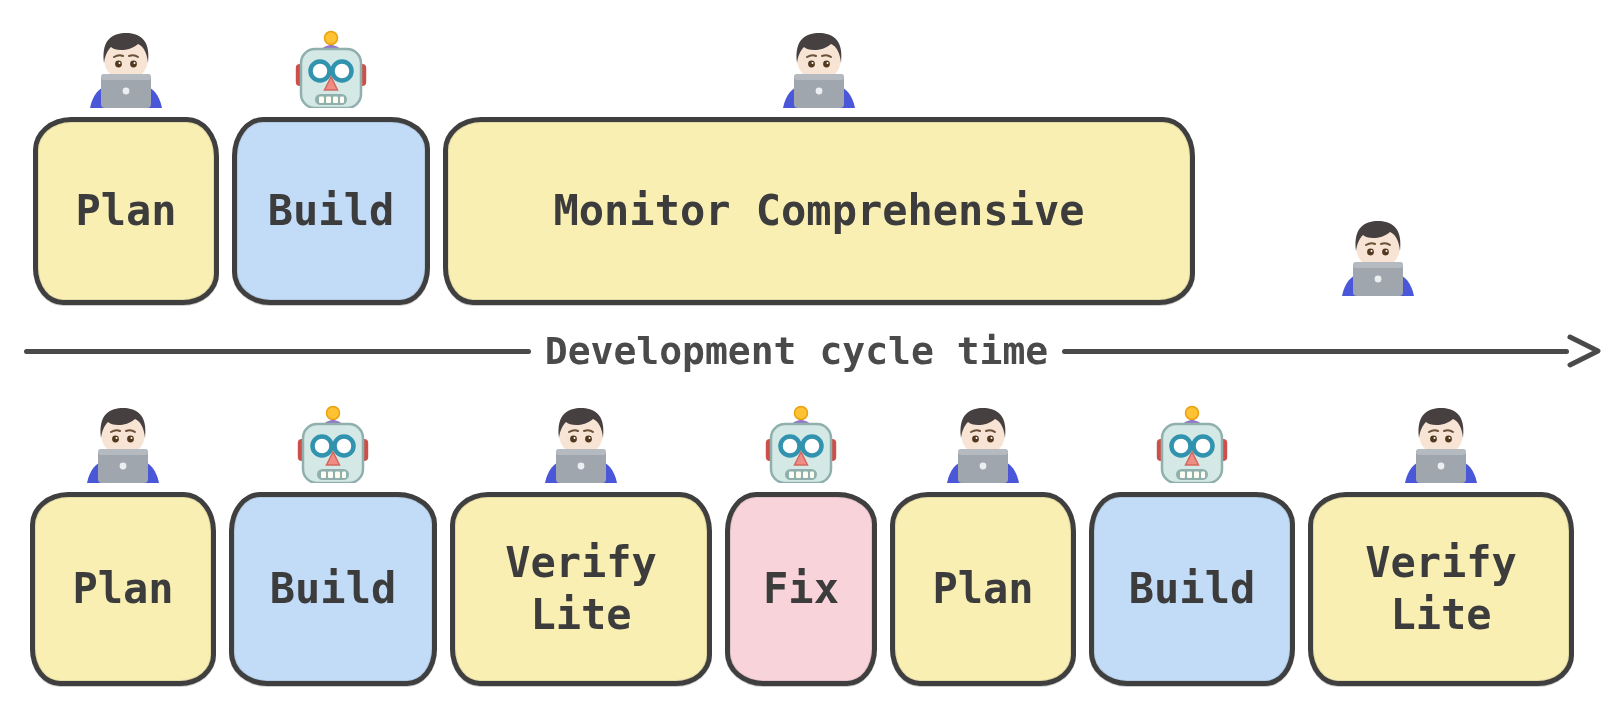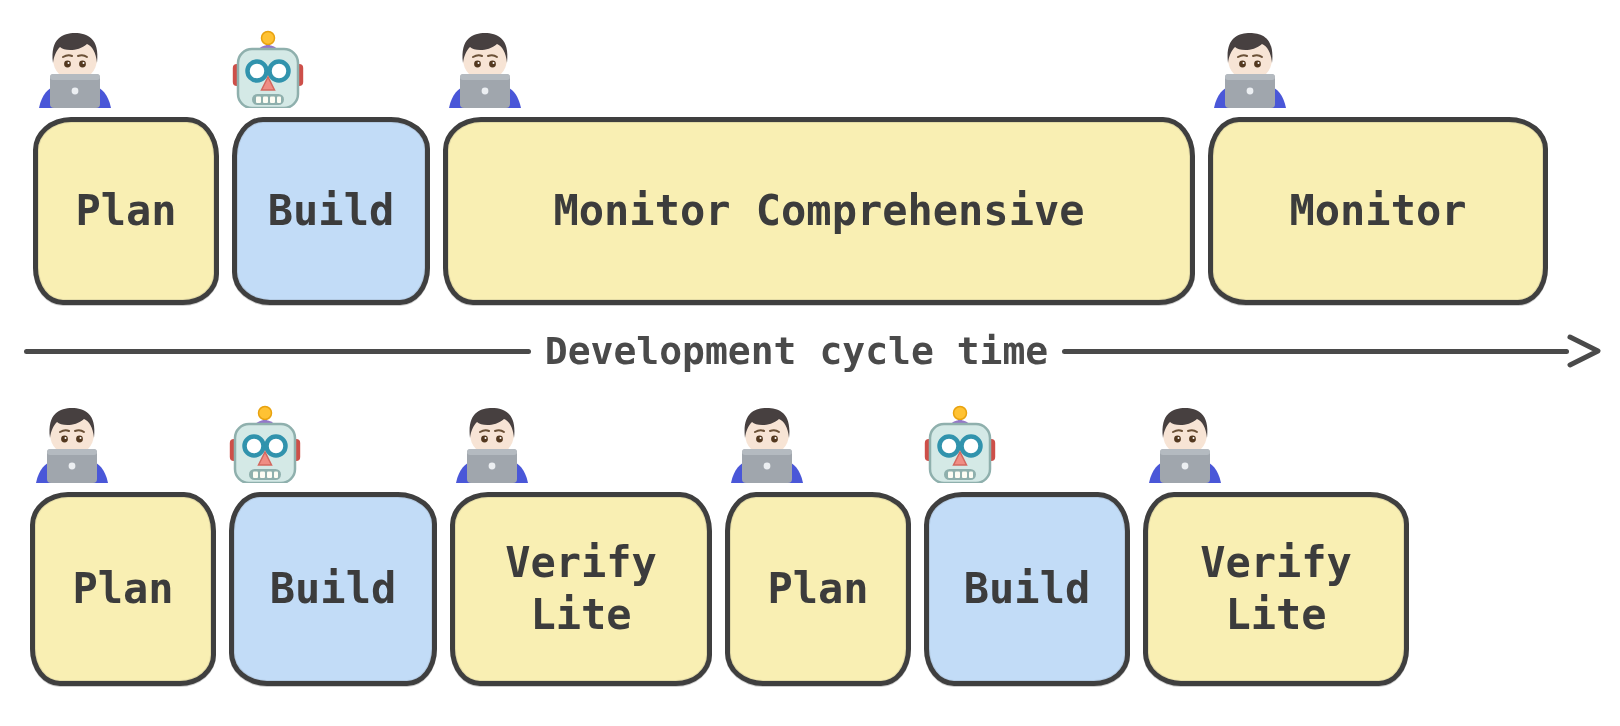--- a/index.html
+++ b/index.html
@@ -9,21 +9,21 @@
   *{box-sizing:border-box}
   html,body{margin:0;padding:0;background:#fff}
   body{width:1620px;height:726px;overflow:hidden;
        font-family:"DejaVu Sans Mono",monospace;color:var(--text)}
   .canvas{position:relative;width:1620px;height:726px}
 
   .row{display:flex;align-items:flex-end}
   .top-row{padding:28px 0 0 33px;gap:13px}
   .bottom-row{padding:6px 0 0 30px;gap:13px}
 
-  .cell{display:flex;flex-direction:column;justify-content:flex-end;flex:0 0 auto}
+  .cell{display:flex;flex-direction:column;align-items:center;justify-content:flex-end;flex:0 0 auto}
   .cell .icon{margin-bottom:9px;flex:0 0 auto}
 
   .box{width:100%;border:5px solid var(--border);
        display:flex;align-items:center;justify-content:center;text-align:center;
        font-weight:bold;color:var(--text);background:var(--human-fill);
        border-radius:38px 32px 36px 30px / 33px 39px 31px 37px;
        padding:0 6px;line-height:1.25;
        box-shadow:0 1px 0 rgba(63,63,63,.25), inset 0 0 0 1px rgba(63,63,63,.12)}
   .cell:nth-child(even) .box{border-radius:31px 39px 30px 38px / 39px 32px 37px 33px}
   .top-row .box{height:188px;font-size:42px}
@@ -94,21 +94,20 @@
     <div class="cell" style="width:752px">
       <svg class="icon" width="84" height="80" viewBox="0 0 84 80">
           <use href="#technologist"></use>
         </svg>
       <div class="box human">Monitor Comprehensive</div>
     </div>
     <div class="cell" style="width:340px">
       <svg class="icon" width="84" height="80" viewBox="0 0 84 80">
           <use href="#technologist"></use>
         </svg>
-      <div class="box human">Monitor</div>
     </div>
   </div>
 
   <div class="axis">
     <div class="line"></div>
     <div class="axis-label">Development cycle time</div>
     <div class="line"></div>
     <svg class="arrowhead" width="36" height="36" viewBox="0 0 36 36">
       <polyline points="4,4 32,18 4,32" fill="none" stroke="#4A4A4A" stroke-width="5" stroke-linecap="round" stroke-linejoin="round"></polyline>
     </svg>
@@ -126,20 +125,26 @@
           <use href="#robotface"></use>
         </svg>
       <div class="box agent">Build</div>
     </div>
     <div class="cell" style="width:262px">
       <svg class="icon" width="84" height="80" viewBox="0 0 84 80">
           <use href="#technologist"></use>
         </svg>
       <div class="box human">Verify Lite</div>
     </div>
+    <div class="cell" style="width:152px">
+      <svg class="icon" width="72" height="78" viewBox="0 0 72 78">
+          <use href="#robotface"></use>
+        </svg>
+      <div class="box fix">Fix</div>
+    </div>
     <div class="cell" style="width:186px">
       <svg class="icon" width="84" height="80" viewBox="0 0 84 80">
           <use href="#technologist"></use>
         </svg>
       <div class="box human">Plan</div>
     </div>
     <div class="cell" style="width:206px">
       <svg class="icon" width="72" height="78" viewBox="0 0 72 78">
           <use href="#robotface"></use>
         </svg>

